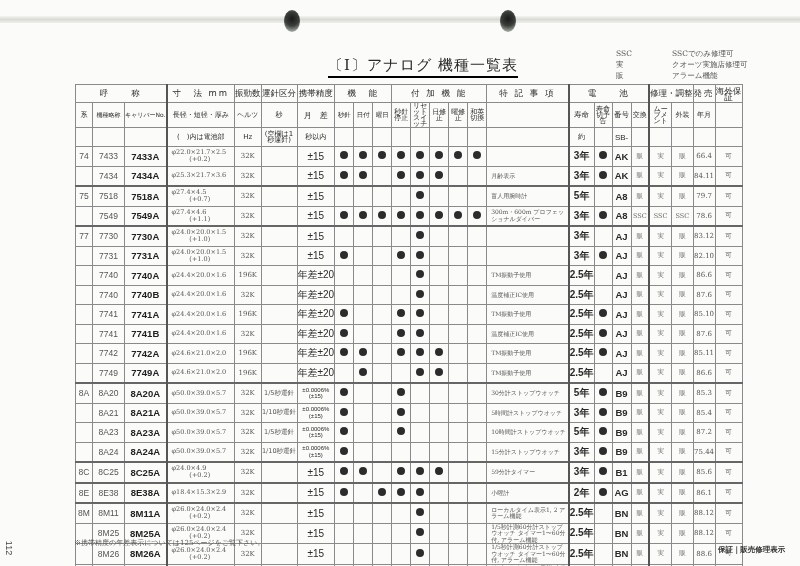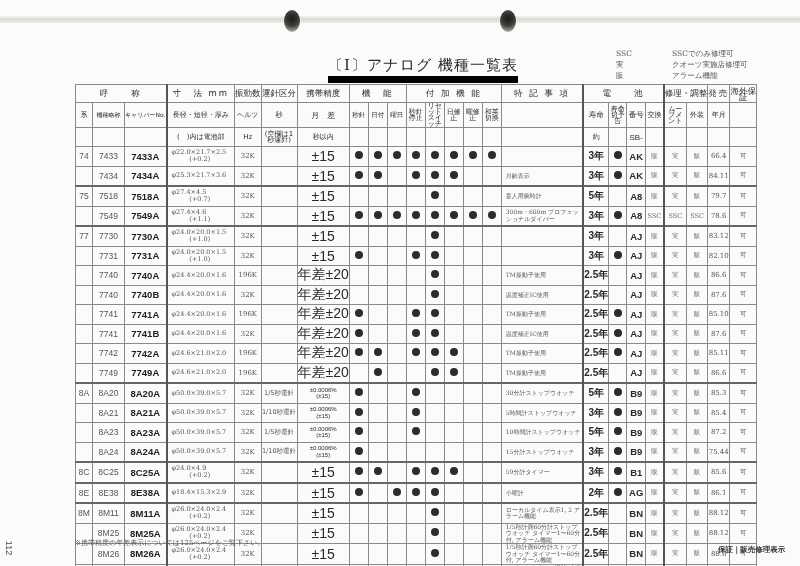--- a/index.html
+++ b/index.html
@@ -4,40 +4,40 @@
 <style>
   html, body { margin:0; padding:0; }
   body { width:800px; height:566px; background:#fbfbf9; position:relative; overflow:hidden;
          font-family:"DejaVu Sans", sans-serif; color:#2a2a2a; }
   .binding { position:absolute; top:0; left:0; width:800px; height:32px; }
   .binding .rule { position:absolute; top:16px; left:0; width:800px; height:7px;
          background:linear-gradient(#f3f3f0,#d9dad6,#efefec); }
   .binding .hole { position:absolute; top:10px; width:16px; height:22px; border-radius:50%;
          background:radial-gradient(circle at 50% 40%, #1a1a1a 0, #3a3d39 45%, #8d928c 75%, #dcdcd8 100%); }
   .title { position:absolute; left:328px; top:56px; font-size:15px; letter-spacing:1px;
-         border-bottom:7px solid #000000; padding-bottom:1px; font-family:"DejaVu Serif", serif; }
+         border-bottom:2px solid #000000; padding-bottom:1px; font-family:"DejaVu Serif", serif; }
   .legend { position:absolute; left:616px; top:48px; font-size:7.5px; line-height:11px; color:#555;
          font-family:"DejaVu Serif", serif; }
   .legend div span.k { display:inline-block; width:56px; }
   table.main { position:absolute; left:75px; top:84px; border-collapse:collapse; table-layout:fixed;
          font-size:8px; }
   table.main td { border:1px solid #8a8a8a; height:18.5px; padding:0; text-align:center;
          vertical-align:middle; overflow:hidden; white-space:nowrap; }
   table.main tr.h1 td { height:17px; font-size:8.5px; letter-spacing:2px; }
   table.main tr.h2 td { height:22px; font-size:7px; }
   table.main tr.h3 td { height:18px; font-size:7px;margin-top:41px; }
   .tiny { font-size:5.5px; line-height:6px; letter-spacing:0 !important; white-space:normal !important; }
   .code { font-family:"Liberation Sans", sans-serif; font-size:8.5px; color:#555; }
   .cal { font-family:"Liberation Sans", sans-serif; font-size:9.5px; font-weight:bold; color:#222; }
   .dim { font-family:"DejaVu Serif", serif; font-size:6.5px; color:#555; text-align:left !important;
          padding-left:4px !important; line-height:7px; white-space:normal !important; }
   .dim .tol { display:block; text-align:center; padding-right:6px; }
   .hz { font-family:"DejaVu Serif", serif; font-size:7px; color:#555; }
   .step { font-size:6.5px; color:#555; }
-  .acc { font-family:"Liberation Sans", sans-serif; font-size:14px; }
+  .acc { font-family:"Liberation Sans", sans-serif; font-size:10px; }
   .acc.small { font-size:6px; line-height:6.5px; white-space:normal !important; }
   .dot { display:inline-block; width:8px; height:8px; border-radius:50%; background:#2c2c2c; }
   .note { font-family:"DejaVu Serif", serif; font-size:6px; color:#555; text-align:left !important;
          padding-left:4px !important; white-space:normal !important; line-height:6.5px; }
   .life { font-family:"Liberation Sans", sans-serif; font-size:10px; font-weight:bold; }
   .sb { font-family:"Liberation Sans", sans-serif; font-size:9.5px; font-weight:bold; }
   .srv { font-family:"DejaVu Serif", serif; font-size:6.5px; color:#666; }
   .rel { font-family:"DejaVu Serif", serif; font-size:7px; color:#555; }
   .thick-l { border-left:2px solid #555 !important; }
   .thick-t td { border-top:2px solid #666 !important; }

